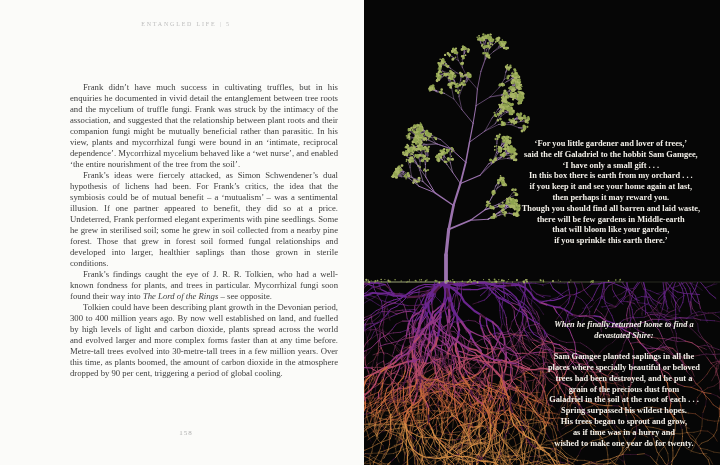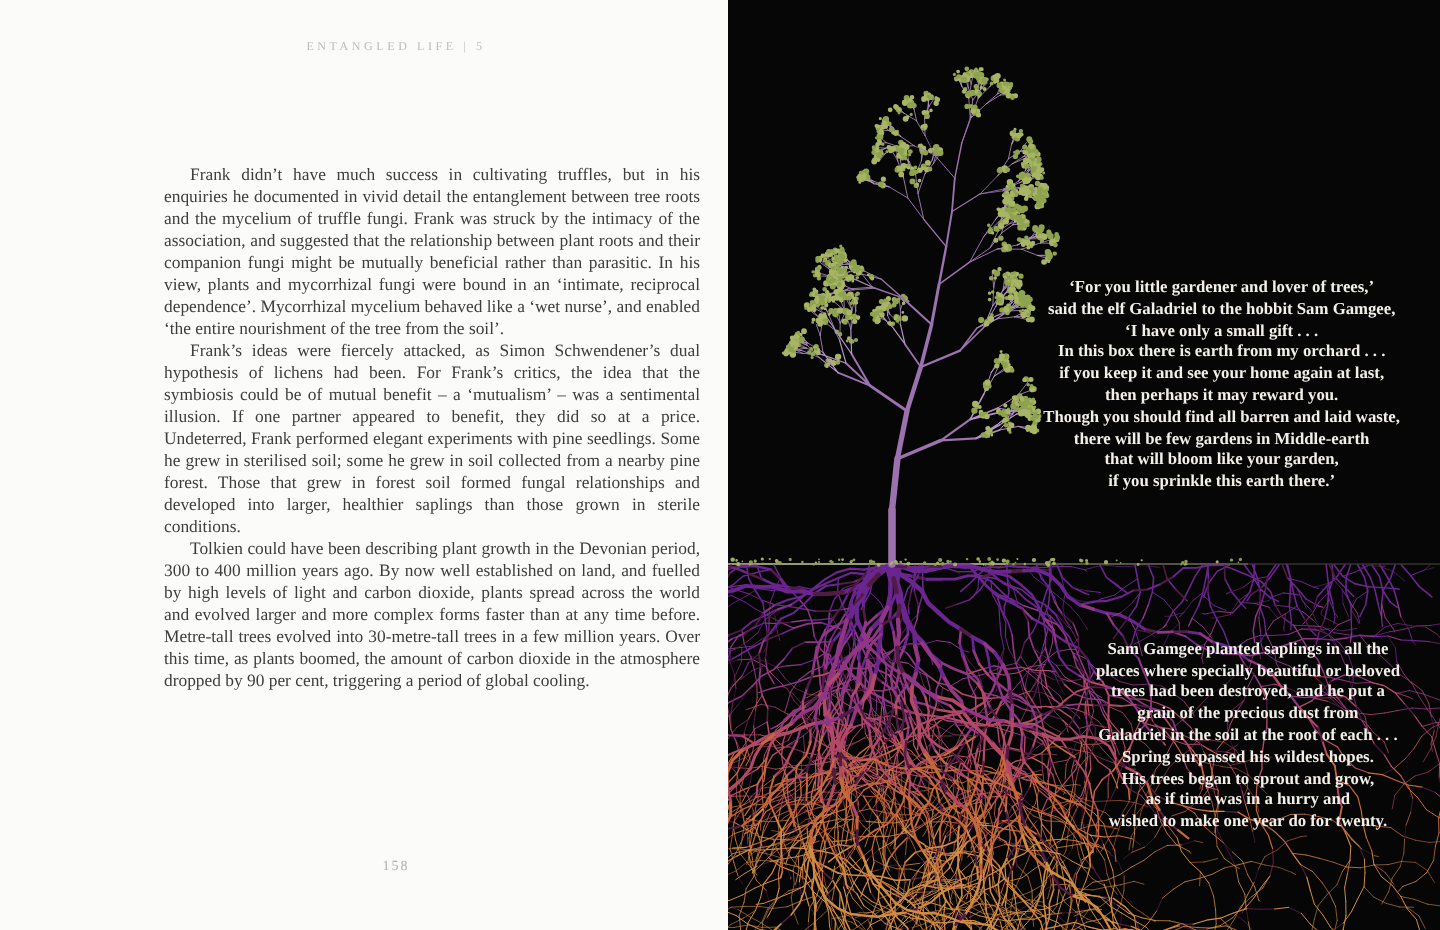--- a/index.html
+++ b/index.html
@@ -1,20 +1,20 @@
 <!DOCTYPE html>
 <html lang="en"><head>
 <meta charset="utf-8">
 <style>
   html,body{margin:0;padding:0;background:#ffffff;}
   .spread{position:relative;width:720px;height:465px;overflow:hidden;
           font-family:"Liberation Serif",serif;background:#fbfbf9;}
 
   
-  .page-left{position:absolute;left:16px;top:0;width:399px;height:465px;background:#fbfbf9;}
+  .page-left{position:absolute;left:4px;top:0;width:399px;height:465px;background:#fbfbf9;}
   .page-left::after{content:'';position:absolute;right:0;top:0;width:16px;height:100%;
           background:linear-gradient(to right,rgba(0,0,0,0),rgba(0,0,0,0.045));}
   .running-header{position:absolute;top:21px;left:0;width:364px;text-align:center;
           font-size:6px;letter-spacing:1.8px;color:#bdbdbd;font-family:"Liberation Serif",serif;}
   .body-text{position:absolute;left:66px;top:82px;width:268px;
           font-size:8.7px;line-height:11px;color:#3d3d3d;text-align:justify;
           hyphens:auto;-webkit-hyphens:auto;}
   .body-text p{margin:0;text-indent:13px;}
   .italic{font-style:italic;}
   .page-number{position:absolute;top:429px;left:0;width:364px;text-align:center;
@@ -34,20 +34,21 @@
 <body>
 
 <div class="spread">
 
   <div class="page-left">
     <div class="running-header">ENTANGLED LIFE | 5</div>
 
     <div class="body-text">
       <p>Frank didn’t have much success in cultivating truffles, but in his enquiries he documented in vivid detail the entanglement between tree roots and the mycelium of truffle fungi. Frank was struck by the intimacy of the association, and suggested that the relationship between plant roots and their companion fungi might be mutually beneficial rather than parasitic. In his view, plants and mycorrhizal fungi were bound in an ‘intimate, reciprocal dependence’. Mycorrhizal mycelium behaved like a ‘wet nurse’, and enabled ‘the entire nourishment of the tree from the soil’.</p>
       <p>Frank’s ideas were fiercely attacked, as Simon Schwendener’s dual hypothesis of lichens had been. For Frank’s critics, the idea that the symbiosis could be of mutual benefit – a ‘mutualism’ – was a sentimental illusion. If one partner appeared to benefit, they did so at a price. Undeterred, Frank performed elegant experiments with pine seedlings. Some he grew in sterilised soil; some he grew in soil collected from a nearby pine forest. Those that grew in forest soil formed fungal relationships and developed into larger, healthier saplings than those grown in sterile conditions.</p>
+      <p><span>Frank’s findings caught the eye of J. R. R. Tolkien, who had a well-known fondness for plants, and trees in particular. Mycorrhizal fungi soon found their way into </span><span class="italic">The Lord of the Rings</span><span> – see opposite.</span></p>
       <p>Tolkien could have been describing plant growth in the Devonian period, 300 to 400 million years ago. By now well established on land, and fuelled by high levels of light and carbon dioxide, plants spread across the world and evolved larger and more complex forms faster than at any time before. Metre-tall trees evolved into 30-metre-tall trees in a few million years. Over this time, as plants boomed, the amount of carbon dioxide in the atmosphere dropped by 90 per cent, triggering a period of global cooling.</p>
     </div>
 
     <div class="page-number">158</div>
   </div>
 
   <div class="page-right">
     <div>
       <svg id="treeSvg" width="356" height="465" viewBox="0 0 356 465" xmlns="http://www.w3.org/2000/svg">
           <line x1="0" x2="140" y1="282" y2="282" stroke="#cdd6a0" stroke-width="0.8" opacity="0.95"></line>
@@ -261,20 +262,22 @@
 ‘I have only a small gift . . .
 In this box there is earth from my orchard . . .
 if you keep it and see your home again at last,
 then perhaps it may reward you.
 Though you should find all barren and laid waste,
 there will be few gardens in Middle-earth
 that will bloom like your garden,
 if you sprinkle this earth there.’</div>
 
     <div class="quote quote-2">
+      <div class="intro">When he finally returned home to find a
+devastated Shire:</div>
       <div>Sam Gamgee planted saplings in all the
 places where specially beautiful or beloved
 trees had been destroyed, and he put a
 grain of the precious dust from
 Galadriel in the soil at the root of each . . .
 Spring surpassed his wildest hopes.
 His trees began to sprout and grow,
 as if time was in a hurry and
 wished to make one year do for twenty.</div>
     </div>

